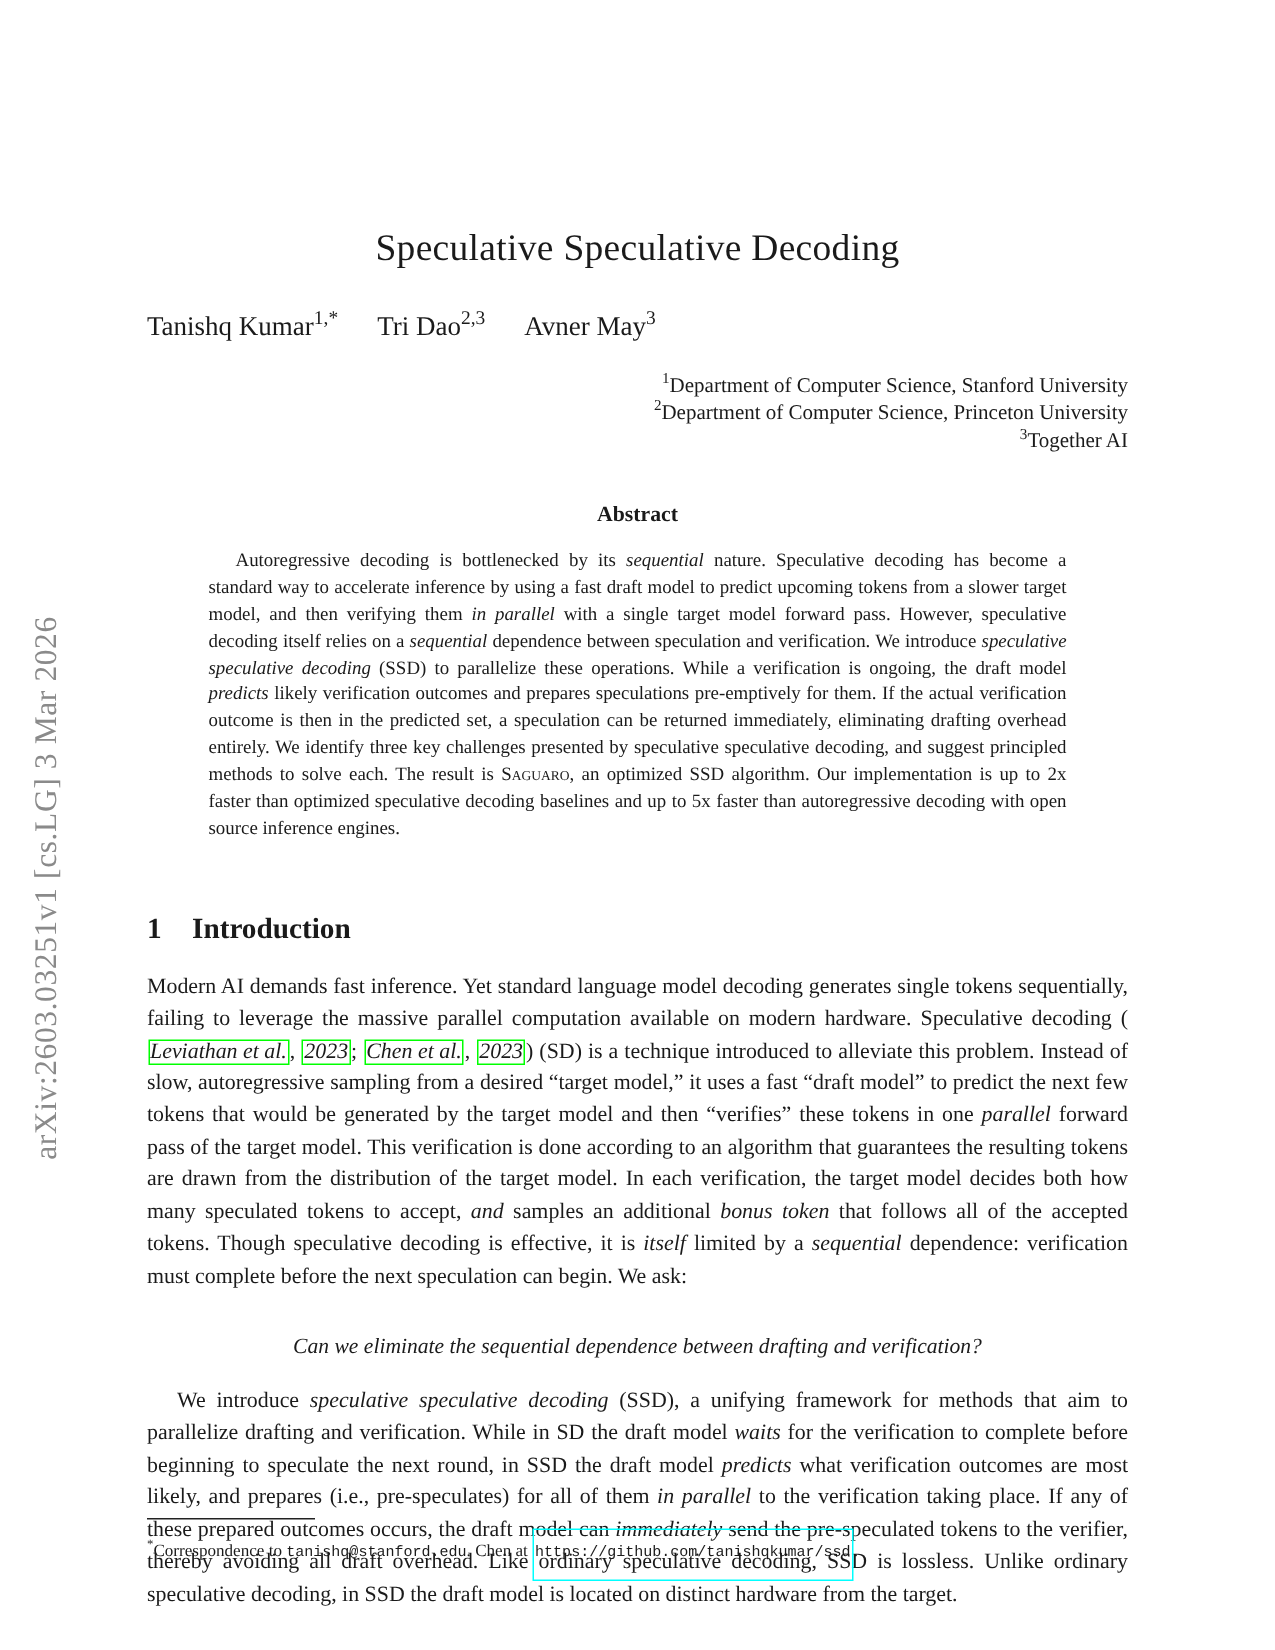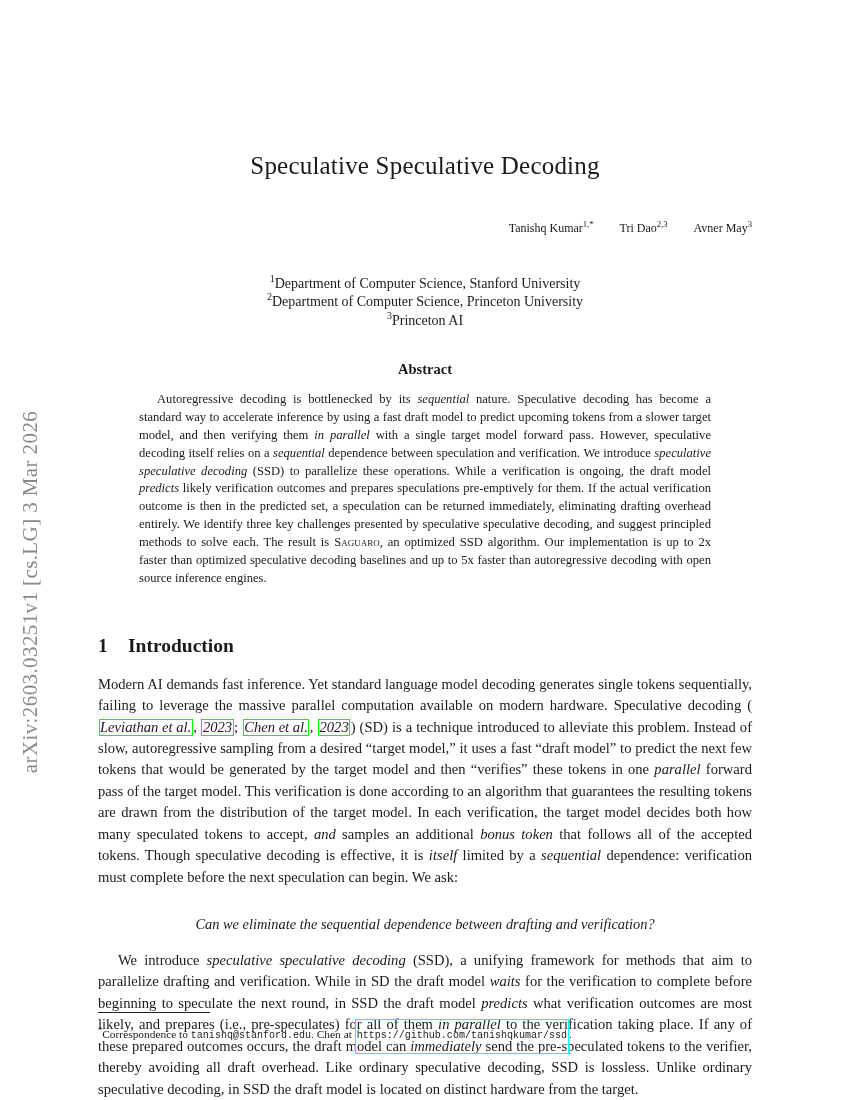--- a/index.html
+++ b/index.html
@@ -50,31 +50,31 @@
 
   .title {
     text-align: center;
     font-size: 25px;
     margin-top: 152px;
     letter-spacing: 0.2px;
     font-weight: normal;
   }
 
   .authors {
-    text-align: right;
-    font-size: 12px;
-    margin-top: 41px;
+    text-align: left;
+    font-size: 18px;
+    margin-top: 27px;
   }
   .authors .author { white-space: nowrap; }
   .authors .gap { display: inline-block; width: 26px; }
 
   .affiliations {
-    text-align: center;
+    text-align: right;
     font-size: 14px;
-    margin-top: 39px;
+    margin-top: 21px;
     line-height: 1.32;
   }
 
   sup { font-size: 0.72em; vertical-align: super; line-height: 0; }
 
   
   .abstract-wrap {
     margin: 31px 41px 0 41px;
   }
   .abstract-head {
@@ -173,21 +173,21 @@
 
   <h1 class="title">Speculative Speculative Decoding</h1>
 
   <div class="authors">
     <span class="author"><span>Tanishq Kumar</span><sup>1,*</sup></span><span class="gap"></span><span class="author"><span>Tri Dao</span><sup>2,3</sup></span><span class="gap"></span><span class="author"><span>Avner May</span><sup>3</sup></span>
   </div>
 
   <div class="affiliations">
     <div><sup>1</sup><span>Department of Computer Science, Stanford University</span></div>
     <div><sup>2</sup><span>Department of Computer Science, Princeton University</span></div>
-    <div><sup>3</sup><span>Princeton AI</span></div>
+    <div><sup>3</sup><span>Together AI</span></div>
   </div>
 
   <div class="abstract-wrap">
     <div class="abstract-head">Abstract</div>
     <p class="abstract-body"><span>Autoregressive decoding is bottlenecked by its </span><i>sequential</i><span> nature. Speculative decoding has become a standard way to accelerate inference by using a fast draft model to predict upcoming tokens from a slower target model, and then verifying them </span><i>in parallel</i><span> with a single target model forward pass. However, speculative decoding itself relies on a </span><i>sequential</i><span> dependence between speculation and verification. We introduce </span><i>speculative speculative decoding</i><span> (SSD) to parallelize these operations. While a verification is ongoing, the draft model </span><i>predicts</i><span> likely verification outcomes and prepares speculations pre-emptively for them. If the actual verification outcome is then in the predicted set, a speculation can be returned immediately, eliminating drafting overhead entirely. We identify three key challenges presented by speculative speculative decoding, and suggest principled methods to solve each. The result is </span><span class="smallcaps">Saguaro</span><span>, an optimized SSD algorithm. Our implementation is up to 2x faster than optimized speculative decoding baselines and up to 5x faster than autoregressive decoding with open source inference engines.</span></p>
   </div>
 
   <h2 class="section-head"><span class="secnum">1</span><span>Introduction</span></h2>
 
   <p class="para"><span>Modern AI demands fast inference. Yet standard language model decoding generates single tokens sequentially, failing to leverage the massive parallel computation available on modern hardware. Speculative decoding (</span><a class="cite-box">Leviathan et al.</a><span>, </span><a class="cite-box">2023</a><span>; </span><a class="cite-box">Chen et al.</a><span>, </span><a class="cite-box">2023</a><span>) (SD) is a technique introduced to alleviate this problem. Instead of slow, autoregressive sampling from a desired “target model,” it uses a fast “draft model” to predict the next few tokens that would be generated by the target model and then “verifies” these tokens in one </span><i>parallel</i><span> forward pass of the target model. This verification is done according to an algorithm that guarantees the resulting tokens are drawn from the distribution of the target model. In each verification, the target model decides both how many speculated tokens to accept, </span><i>and</i><span> samples an additional </span><i>bonus token</i><span> that follows all of the accepted tokens. Though speculative decoding is effective, it is </span><i>itself</i><span> limited by a </span><i>sequential</i><span> dependence: verification must complete before the next speculation can begin. We ask:</span></p>

